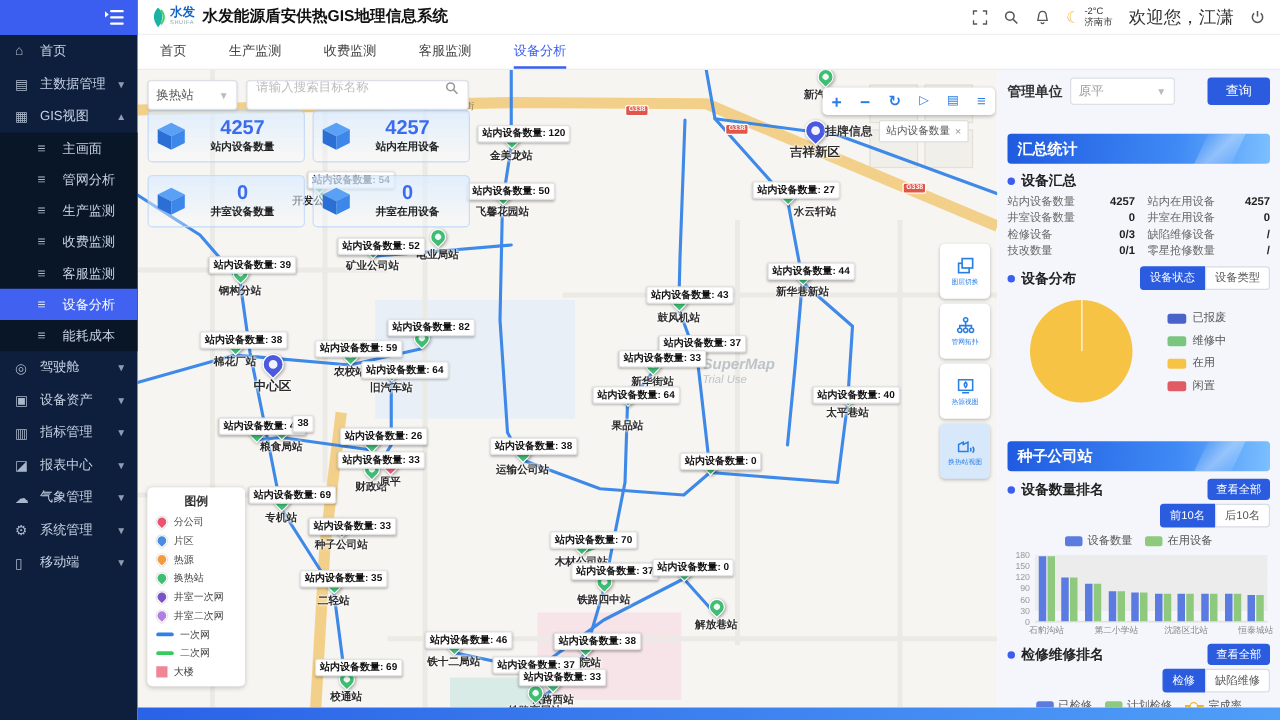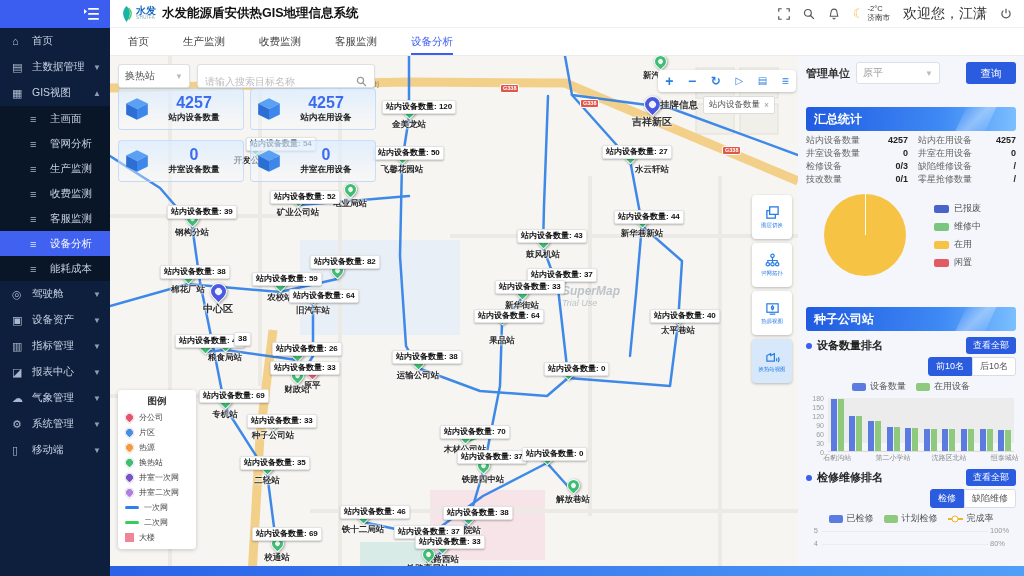--- a/index.html
+++ b/index.html
@@ -39,21 +39,21 @@
 
 .map{position:absolute;left:110px;top:56px;width:688px;height:510px;background:#f7f5f1;overflow:hidden}
 .map svg.base{position:absolute;left:0;top:0}
 .wmark{position:absolute;left:452px;top:228px;color:rgba(140,155,170,.55);font-size:12px;font-weight:bold;font-style:italic;z-index:1;line-height:1.2}
 .wmark span{display:block;font-size:9px;font-weight:normal}
 .roadlab{position:absolute;left:232px;top:24px;font-size:7.5px;color:#8a7d52;z-index:1}
 .gbadge{position:absolute;background:#e0574a;color:#fff;font-size:5.5px;font-weight:bold;border:1px solid #fff;border-radius:2px;padding:0 2px;line-height:7px;z-index:1}
 .searchbar{position:absolute;left:8px;top:8px;display:flex;gap:7px;z-index:5}
 .cat-select{width:72px;height:24px;background:#fff;border:1px solid #dcdfe6;border-radius:3px;display:flex;align-items:center;justify-content:space-between;padding:0 6px;font-size:10px;color:#555;cursor:pointer;box-shadow:0 1px 2px rgba(0,0,0,.08)}
 .cat-select .ar{color:#bbb;font-size:8px}
-.srch{width:178px;height:24px;background:#fff;border:1px solid #dcdfe6;border-radius:3px;display:flex;align-items:flex-end;padding:0 7px;box-shadow:0 1px 2px rgba(0,0,0,.08)}
+.srch{width:178px;height:24px;background:#fff;border:1px solid #dcdfe6;border-radius:3px;display:flex;align-items:flex-start;padding:0 7px;box-shadow:0 1px 2px rgba(0,0,0,.08)}
 .srch input{border:none;outline:none;flex:1;font-size:10px;color:#333;font-family:inherit;background:transparent}
 .srch input::placeholder{color:#bdbdbd}
 .scard{position:absolute;width:126px;height:42px;background:linear-gradient(180deg,rgba(219,236,255,.78),rgba(255,255,255,.30));border:1px solid rgba(165,203,250,.55);border-radius:4px;display:flex;align-items:center;padding:0 5px;z-index:4}
 .scard .stxt{flex:1;text-align:center}
 .scard .num{font-size:16px;font-weight:bold;color:#3b6cf0;line-height:1.1}
 .scard .slab{font-size:8.5px;color:#222;font-weight:bold}
 .mtb{position:absolute;left:548px;top:14px;width:138px;height:22px;background:#fff;border-radius:4px;box-shadow:0 1px 3px rgba(0,0,0,.22);display:flex;align-items:center;justify-content:space-around;z-index:5}
 .mtb span{color:#2a7de2;font-weight:bold;font-size:12px;cursor:pointer;line-height:1}
 .tagbar{position:absolute;left:550px;top:40px;display:flex;align-items:center;gap:5px;z-index:5}
 .tagbar .tlab{font-size:9.5px;font-weight:bold;color:#333;text-shadow:0 0 2px #fff,0 0 2px #fff}
@@ -617,20 +617,24 @@
       <span class="cl">管理单位</span>
       <div class="unit-select">
         <span>原平</span>
           <span class="ar">▼</span>
       </div>
       <div class="qbtn">查询</div>
     </div>
 
     <div class="sec-header">汇总统计</div>
 
+    <div class="row-title">
+      <span class="dot"></span>
+        <b>设备汇总</b>
+    </div>
     <div class="stats" id="sumrows">
         <div class="srow">
           <span class="lab">站内设备数量</span>
           <span class="val">4257</span>
           <span class="lab2">站内在用设备</span>
           <span class="val2">4257</span>
         </div>
         <div class="srow">
           <span class="lab">井室设备数量</span>
           <span class="val">0</span>
@@ -644,20 +648,28 @@
           <span class="val2">/</span>
         </div>
         <div class="srow">
           <span class="lab">技改数量</span>
           <span class="val">0/1</span>
           <span class="lab2">零星抢修数量</span>
           <span class="val2">/</span>
         </div>
       </div>
 
+    <div class="row-title">
+      <span class="dot"></span>
+        <b>设备分布</b>
+      <div class="toggle-row" id="disttoggles" style="margin:0 0 0 auto">
+          <span class="tg active">设备状态</span>
+          <span class="tg">设备类型</span>
+        </div>
+    </div>
 
     <div class="pie-area">
       <div class="pie"></div>
       <div class="pie-legend" id="pielegend">
           <div class="pli">
             <span class="sw" style="background:#4a63c8"></span>
             <span class="pt">已报废</span>
           </div>
           <div class="pli">
             <span class="sw" style="background:#7bc67e"></span>

